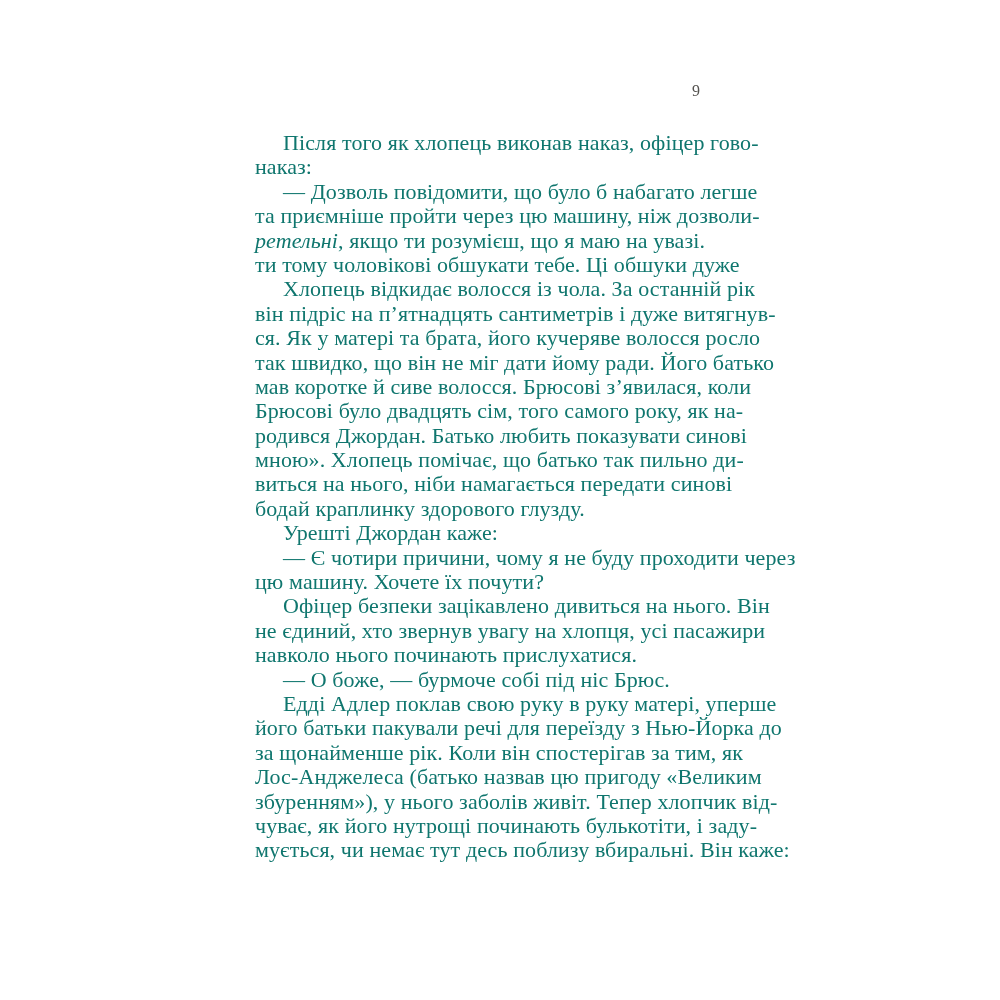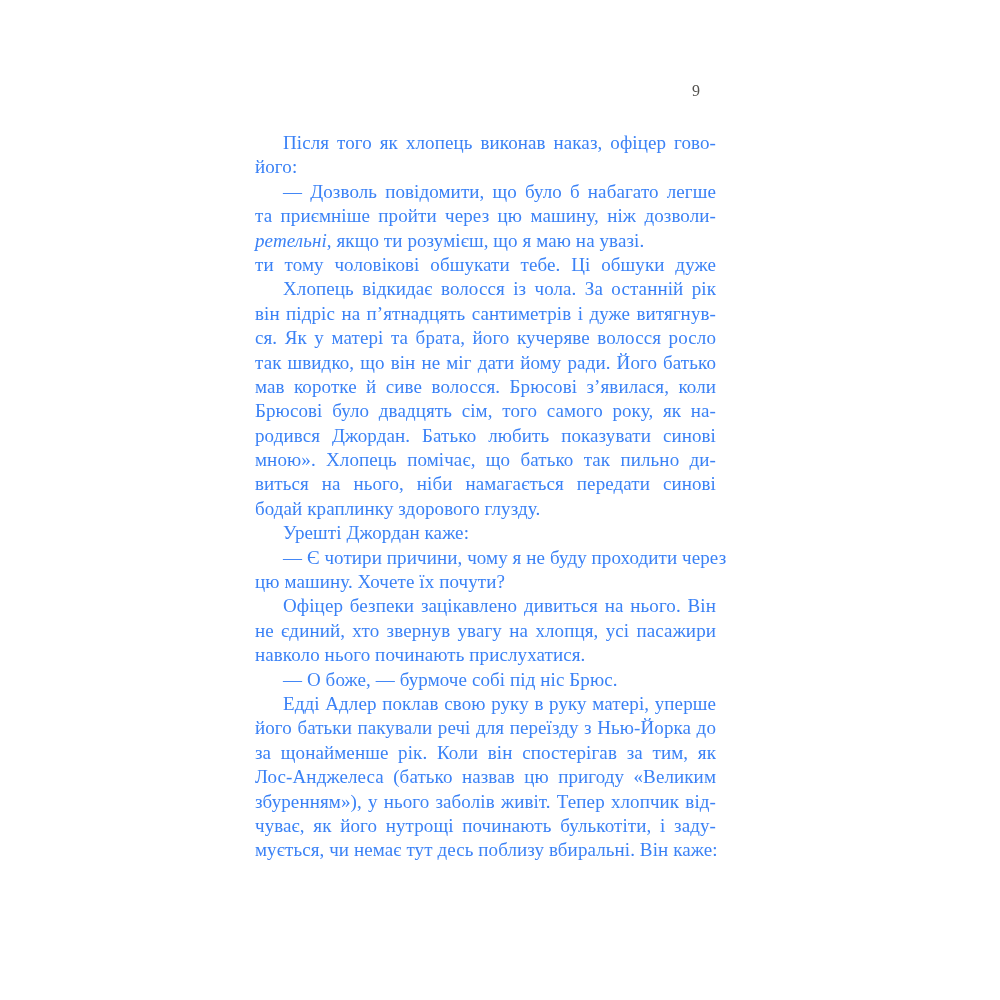--- a/index.html
+++ b/index.html
@@ -22,23 +22,23 @@
     width: 56px;
     text-align: center;
     font-size: 16px;
     color: #555350;
   }
   .text-block {
     position: absolute;
     left: 255px;
     top: 131px;
     width: 461px;
-    font-size: 19px;
+    font-size: 22px;
     line-height: 24.4px;
-    color: #3b82f6;
+    color: #0f766e;
     letter-spacing: 0.1px;
   }
   .line {
     white-space: nowrap;
     height: 24.4px;
     text-align: left;
   }
   .line.just {
     text-align: justify;
     text-align-last: justify;
@@ -56,21 +56,21 @@
   }
 </style>
 </head>
 <body>
 
 <div class="page">
   <div class="page-number">9</div>
 
   <div class="text-block">
       <div class="line indent just"><span>Після того як хлопець виконав наказ, офіцер гово-</span></div>
-      <div class="line"><span>його:</span></div>
+      <div class="line"><span>наказ:</span></div>
       <div class="line indent just"><span>— Дозволь повідомити, що було б набагато легше</span></div>
       <div class="line just"><span>та приємніше пройти через цю машину, ніж дозволи-</span></div>
       <div class="line"><span class="it">ретельні</span><span>, якщо ти розумієш, що я маю на увазі.</span></div>
       <div class="line just"><span>ти тому чоловікові обшукати тебе. Ці обшуки дуже</span></div>
       <div class="line indent just"><span>Хлопець відкидає волосся із чола. За останній рік</span></div>
       <div class="line just"><span>він підріс на п’ятнадцять сантиметрів і дуже витягнув-</span></div>
       <div class="line just"><span>ся. Як у матері та брата, його кучеряве волосся росло</span></div>
       <div class="line just"><span>так швидко, що він не міг дати йому ради. Його батько</span></div>
       <div class="line just"><span>мав коротке й сиве волосся. Брюсові з’явилася, коли</span></div>
       <div class="line just"><span>Брюсові було двадцять сім, того самого року, як на-</span></div>

